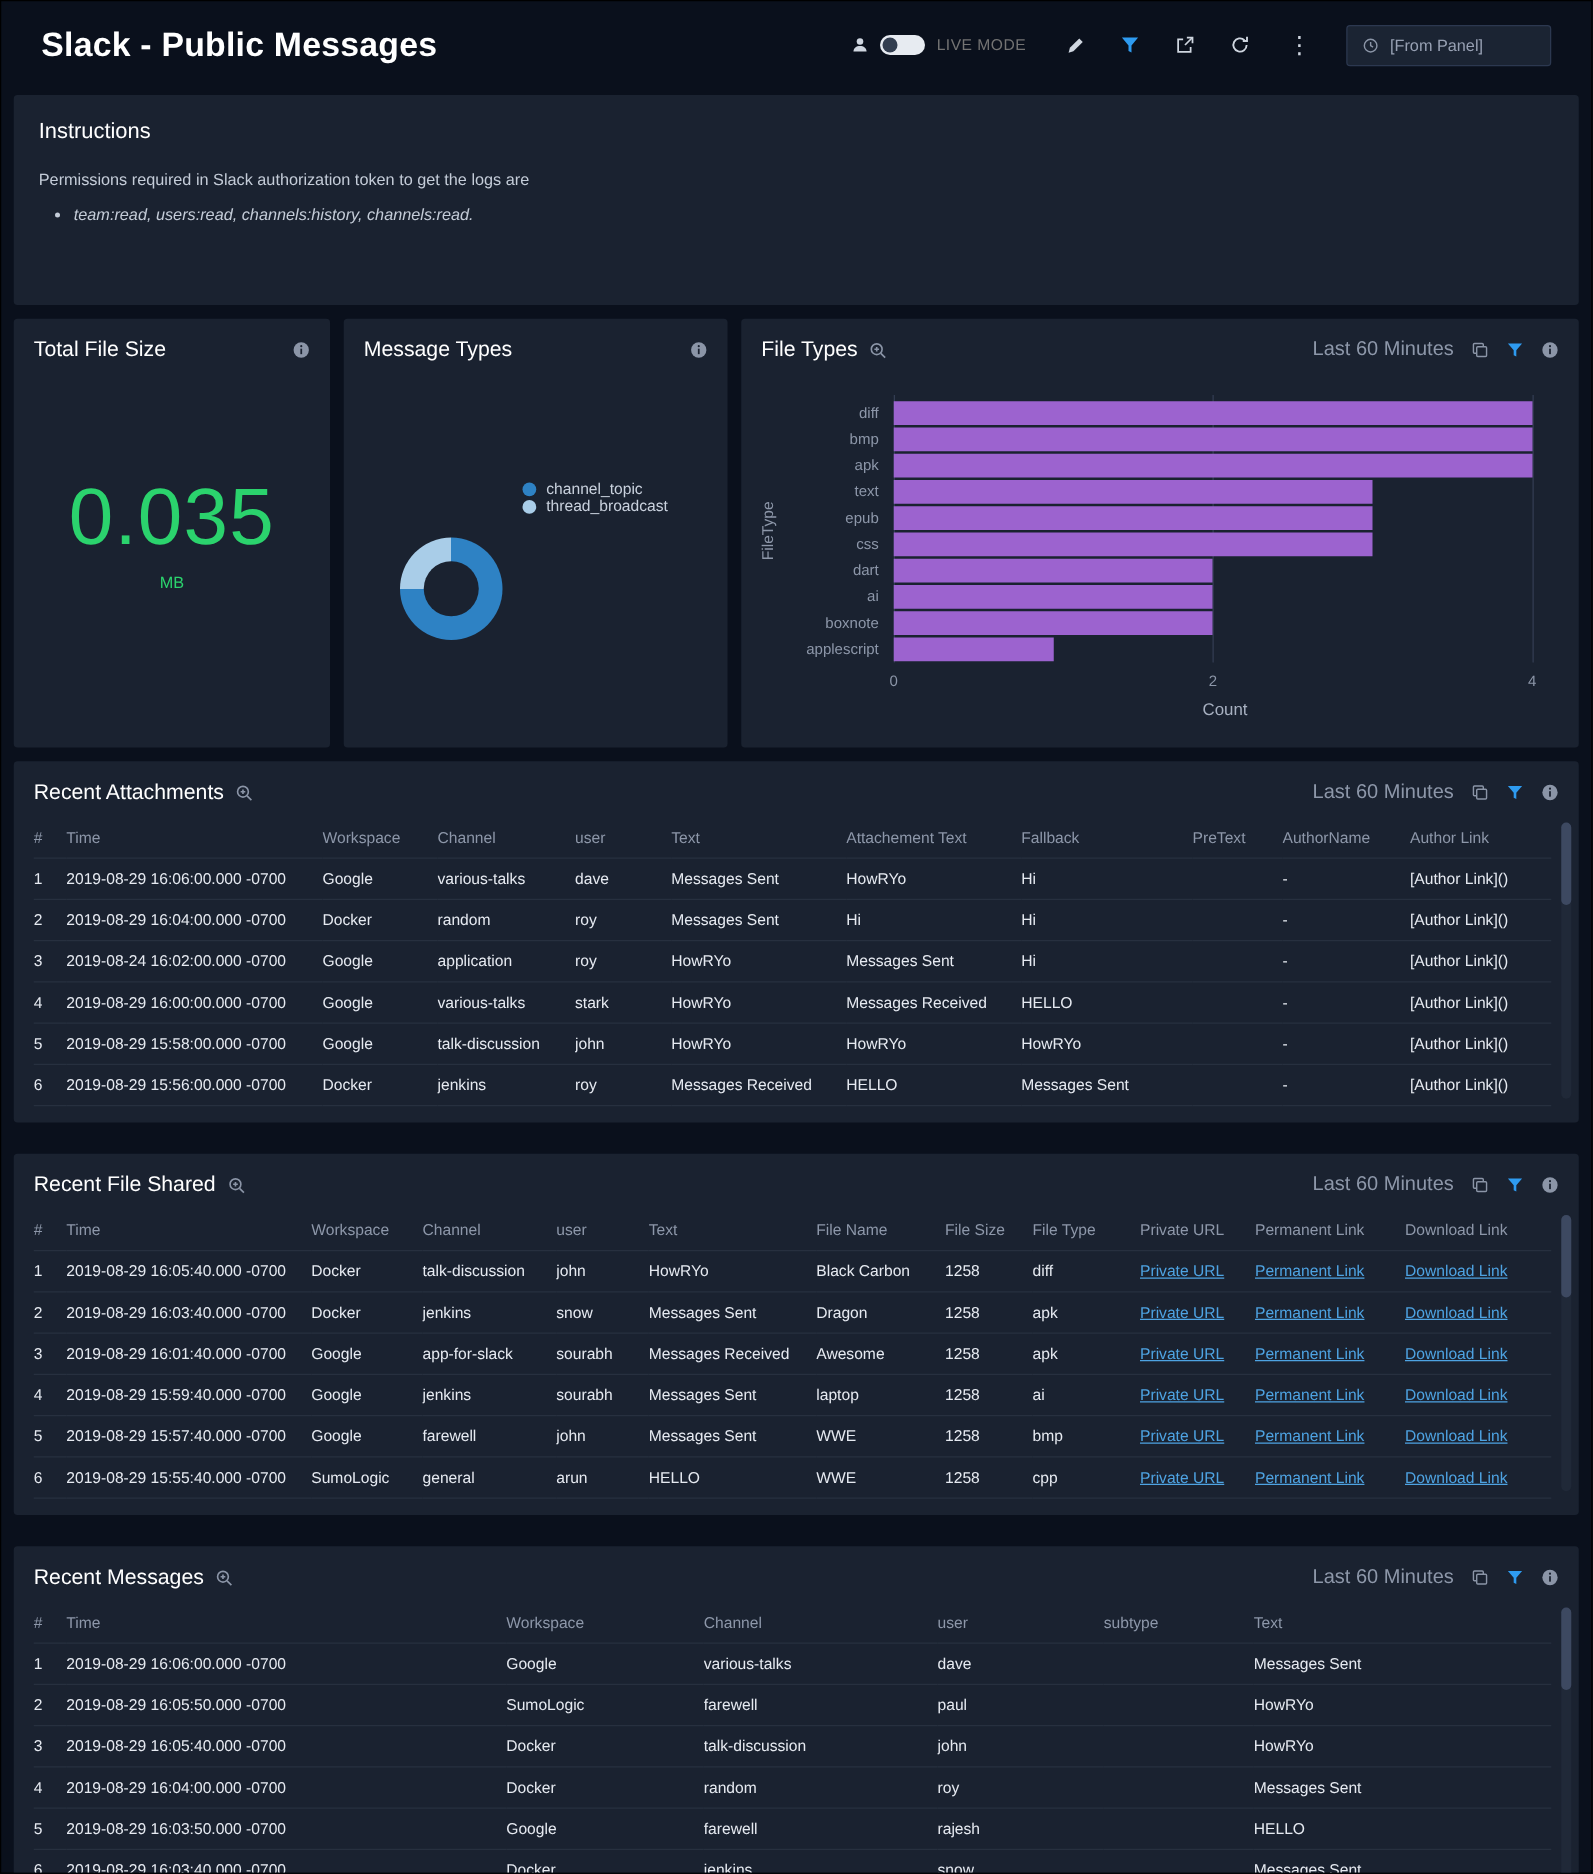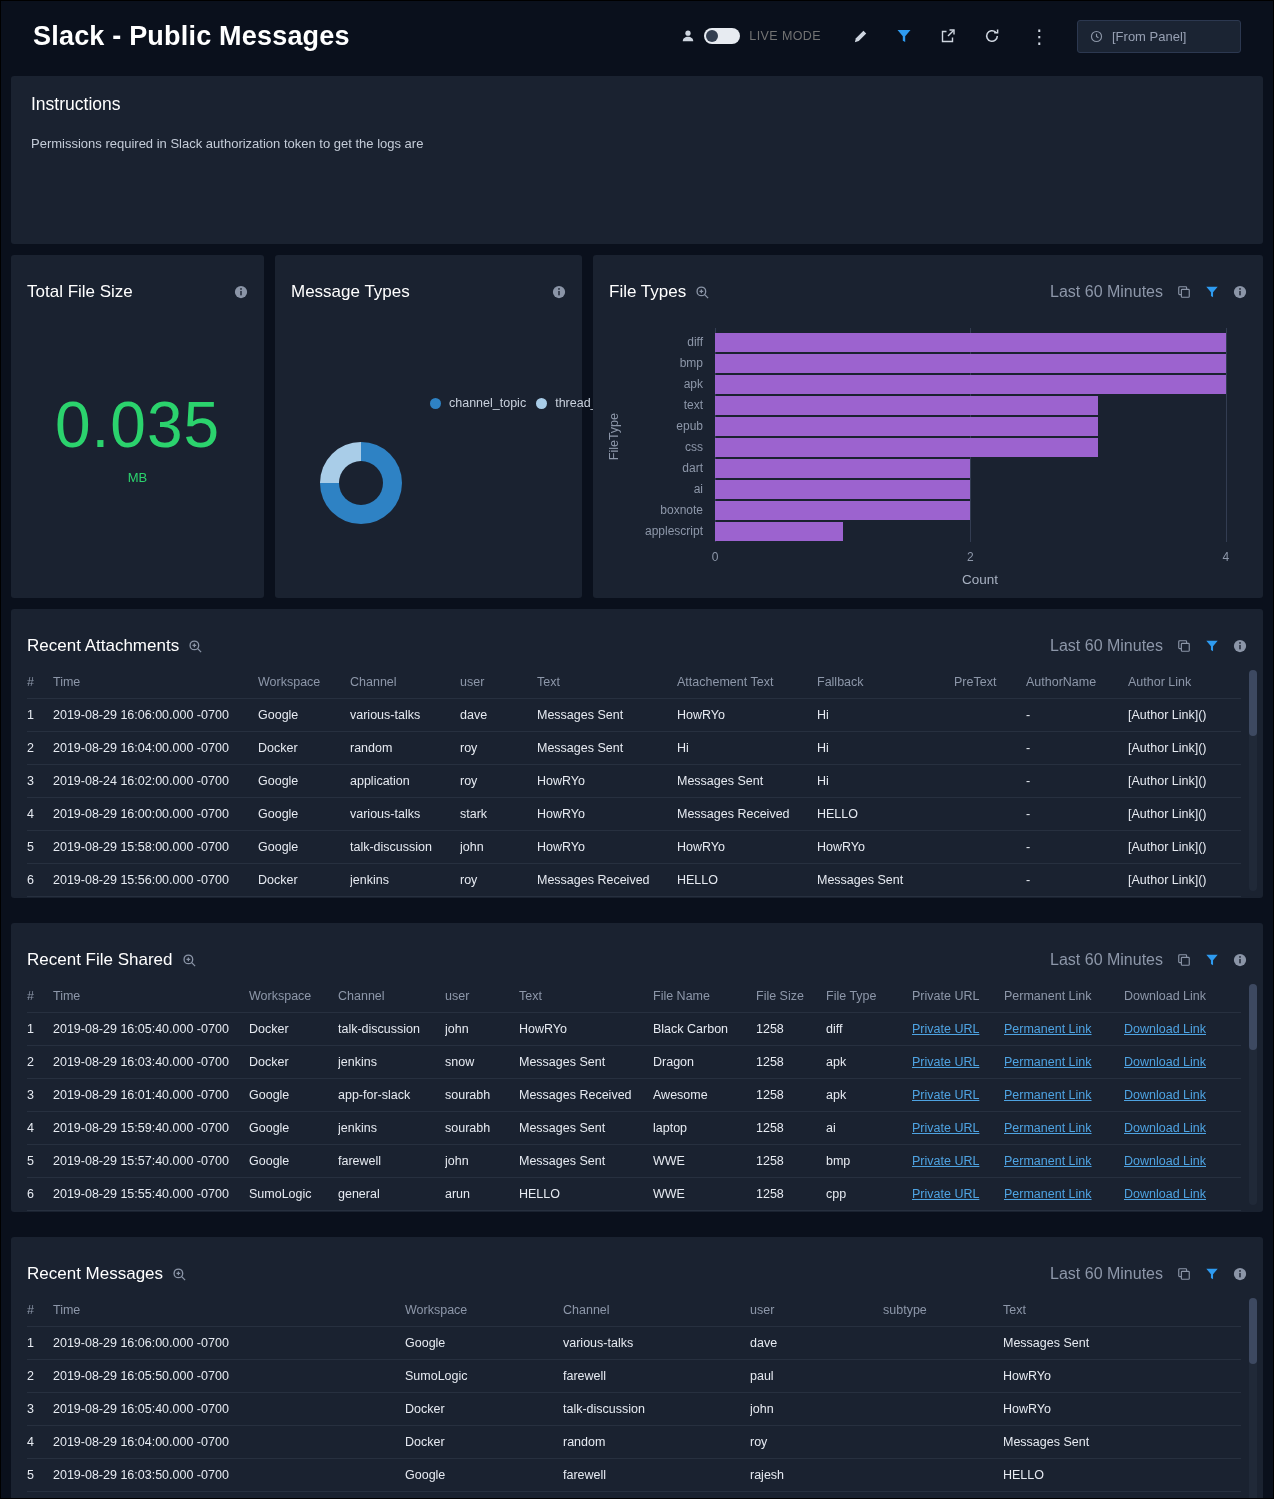--- a/index.html
+++ b/index.html
@@ -29,39 +29,39 @@
   .toggle{width:36px;height:16px;border-radius:9px;background:#e7ebf1;position:relative;display:inline-block;cursor:pointer}
   .toggle .knob{position:absolute;left:2px;top:2px;width:12px;height:12px;border-radius:50%;background:#333e50}
   .live-label{color:#737373;font-size:12.5px;letter-spacing:.4px}
   .icon-row{display:flex;align-items:center;gap:28px;margin-right:26px}
   .icn{display:inline-flex;align-items:center;justify-content:center;cursor:pointer}
   .kebab{font-size:19px;color:#cfd6e0;line-height:1;cursor:pointer;padding:0 2px}
   .timebox{display:flex;align-items:center;gap:9px;background:#1b2433;border:1px solid #2c3850;border-radius:3px;padding:8px 12px;min-width:164px;color:#97a0b3;font-size:13px;cursor:pointer}
   
   .content{padding:5px 10px 0}
   .panel{background:var(--panel);border-radius:3px;position:relative}
-  .panel-head{display:flex;align-items:center;padding:27px 16px 12px;gap:9px}
+  .panel-head{display:flex;align-items:center;padding:15px 16px 12px;gap:9px}
   .panel-head h2{font-size:17px;font-weight:500;margin:0;color:#fff}
   .head-right{margin-left:auto;display:flex;align-items:center;gap:14px}
   .time-range{color:var(--muted);font-size:16px;cursor:pointer}
   
   .instructions{height:168px;margin-bottom:11px;padding:18px 20px}
   .instructions h2{font-size:17.5px;font-weight:500;margin:0;color:#fff}
   .instructions p{margin:21px 0 0;font-size:13px;color:#c4ccd8}
   .instructions ul{margin:13px 0 0;padding-left:28px}
   .instructions li{font-size:13px;font-style:italic;color:#c4ccd8}
   
   .top-grid{display:grid;grid-template-columns:253px 307px 1fr;gap:11px;margin-bottom:11px}
   .top-grid .panel{height:343px}
   
   .big-num{margin-top:74px;text-align:center;font-size:64px;color:var(--green);letter-spacing:1px}
   .big-unit{text-align:center;font-size:13px;color:var(--green);margin-top:8px}
   
   .donut-body{position:relative;height:280px}
-  .legend{position:absolute;left:155px;top:82px;display:flex;flex-direction:row;gap:10px}
+  .legend{position:absolute;left:143px;top:82px;display:flex;flex-direction:column;}
   .legend-item{display:flex;align-items:center;gap:8px;font-size:12.5px;color:#c9d1dd;cursor:pointer}
   .legend-dot{width:11px;height:11px;border-radius:50%;flex:0 0 auto}
   .donut{position:absolute;left:45px;top:128px;width:82px;height:82px;border-radius:50%}
   .donut::after{content:"";position:absolute;inset:19px;background:var(--panel);border-radius:50%}
   
   .hchart{display:flex;padding:18px 18px 0 10px}
   .ylab{writing-mode:vertical-rl;transform:rotate(180deg);color:var(--muted);font-size:12.5px;align-self:center;margin:0 2px 46px 4px}
   .cats{width:92px}
   .cat{height:21px;line-height:21px;text-align:right;padding-right:12px;color:var(--muted);font-size:12px;white-space:nowrap}
   .plotcol{flex:1;position:relative}
@@ -148,20 +148,23 @@
       <span>[From Panel]</span>
     </div>
   </div>
 </header>
 
 <div class="content">
 
   <section class="panel instructions">
     <h2>Instructions</h2>
     <p>Permissions required in Slack authorization token to get the logs are</p>
+    <ul>
+      <li>team:read, users:read, channels:history, channels:read.</li>
+    </ul>
   </section>
 
   <div class="top-grid">
 
     <section class="panel">
       <div class="panel-head">
         <h2>Total File Size</h2>
         <div class="head-right">
           <span class="icn">
             <svg viewBox="0 0 16 16" width="14" height="14">

